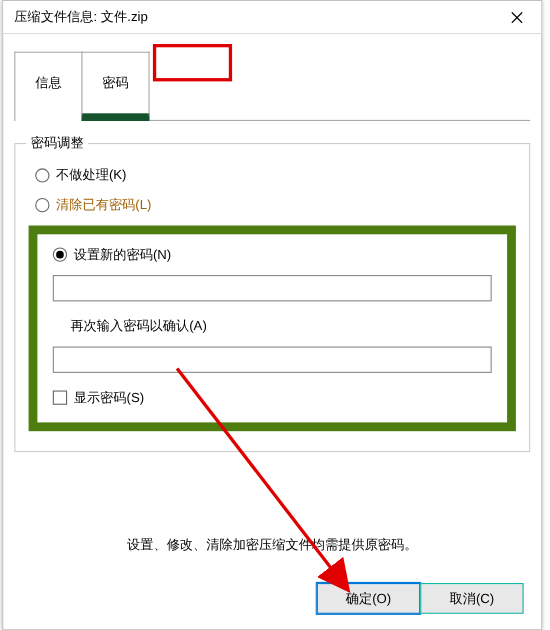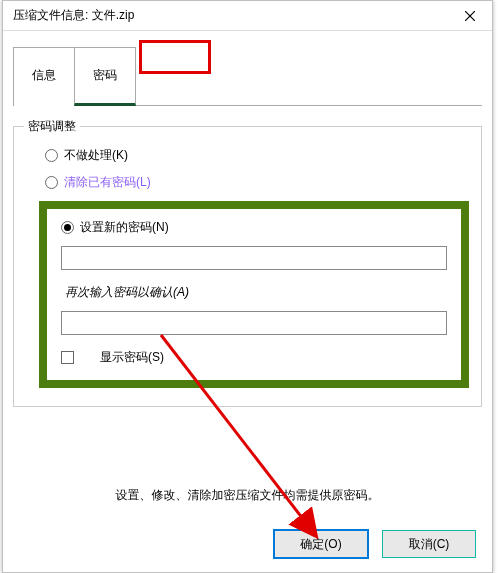--- a/index.html
+++ b/index.html
@@ -54,54 +54,54 @@
       background: #fff;
       border: 1px solid #aaa;
       border-bottom: none;
       margin-right: -1px;
       position: relative;
       top: 1px;
       font-size: 12px;
     }
     .tab.active {
       background: #fff;
-      border-bottom: 3px solid #14532d;
+      border-bottom: 7px solid #14532d;
       z-index: 2;
     }
     .tab-highlight {
       position: absolute;
       border: 3px solid #e00000;
       left: 126px;
       top: -6px;
       width: 72px;
       height: 34px;
       pointer-events: none;
       z-index: 5;
     }
     .groupbox {
       margin-top: 20px;
       border: 1px solid #ccc;
-      padding: 12px 12px 18px 25px;
+      padding: 12px 12px 18px 12px;
       position: relative;
     }
     .groupbox-title {
       position: absolute;
       top: -9px;
       left: 10px;
       background: #fff;
       padding: 0 4px;
       font-size: 12px;
     }
     .radio-row {
       display: flex;
       align-items: center;
       margin: 8px 0 10px 6px;
       font-size: 12px;
     }
-    .radio-row.blue { color: #8b5cf6; }
+    .radio-row.blue { color: #a16207; }
     .radio {
       width: 13px; height: 13px;
       border: 1px solid #666;
       border-radius: 50%;
       margin-right: 6px;
       display: inline-flex;
       align-items: center;
       justify-content: center;
       background: #fff;
     }
@@ -118,29 +118,27 @@
     }
     .text-input {
       width: 100%;
       height: 24px;
       border: 1px solid #888;
       background: #fff;
       margin: 10px 0 14px 0;
     }
     .label-row {
       font-size: 12px;
-      margin-left: 4px;
-      font-style: italic;
+      margin-left: 16px;
     }
     .checkbox-row {
       display: flex;
       align-items: center;
       margin-top: 8px;
       font-size: 12px;
-      gap: 20px;
     }
     .checkbox {
       width: 13px; height: 13px;
       border: 1px solid #666;
       margin-right: 6px;
       background: #fff;
     }
     .hint-gap { width: 12px; }
     .footer-text {
       position: absolute;
@@ -148,21 +146,20 @@
       left: 0; right: 0;
       text-align: center;
       font-size: 12px;
       font-family: Liberation Mono, monospace;
     }
     .buttons {
       position: absolute;
       bottom: 14px;
       right: 16px;
       display: flex;
-      gap: 14px;
     }
     .btn {
       width: 94px;
       height: 28px;
       border: 1px solid #14b8a6;
       background: #e8e8e8;
       display: flex;
       align-items: center;
       justify-content: center;
       font-size: 12px;

